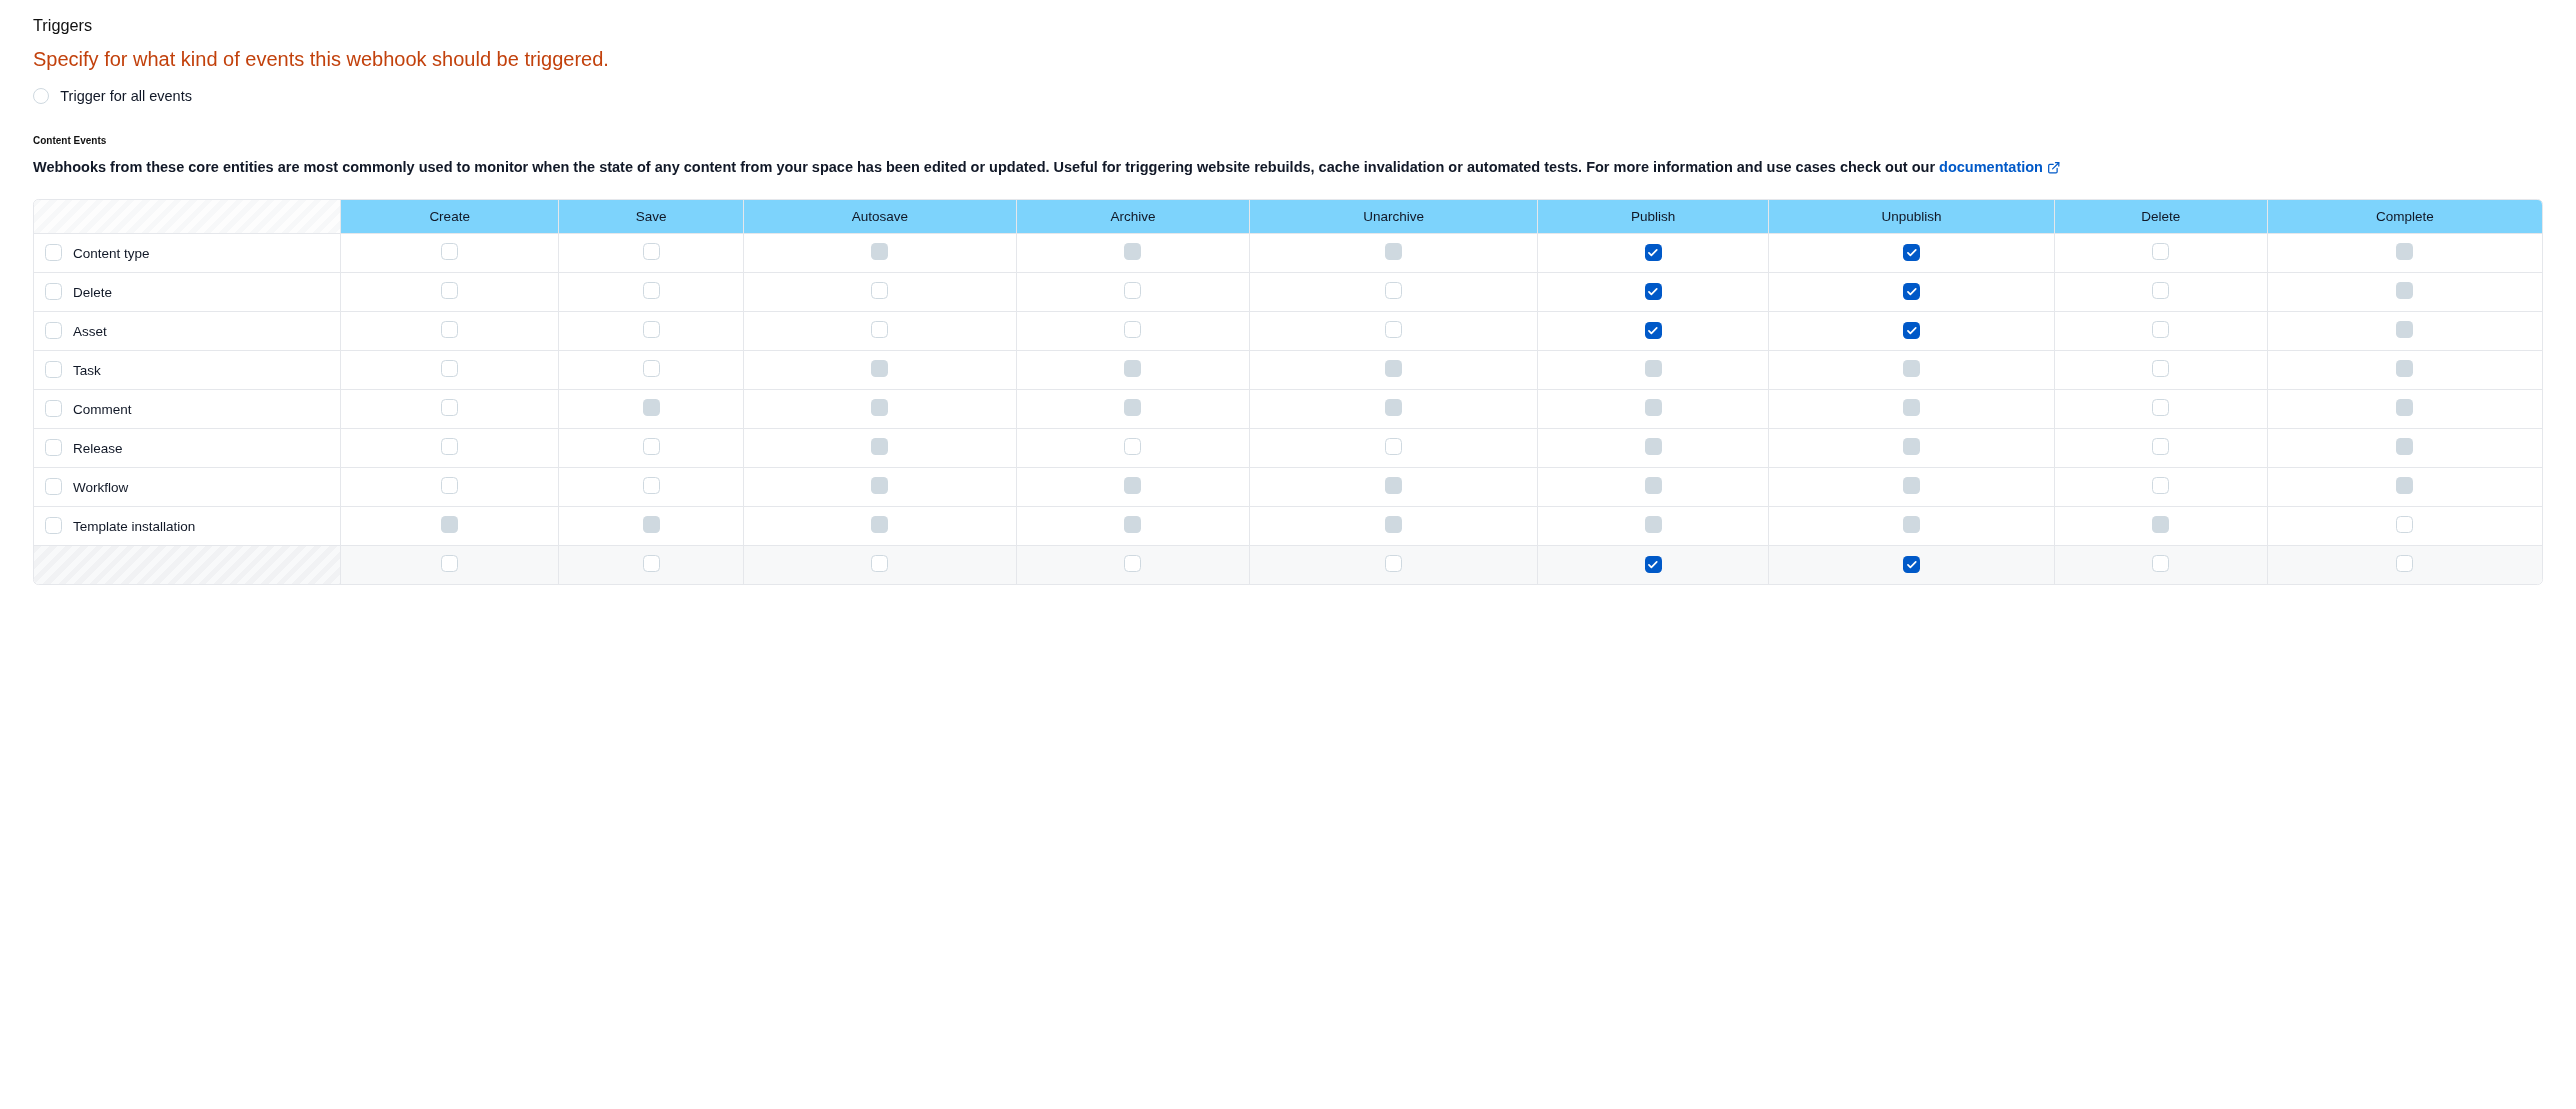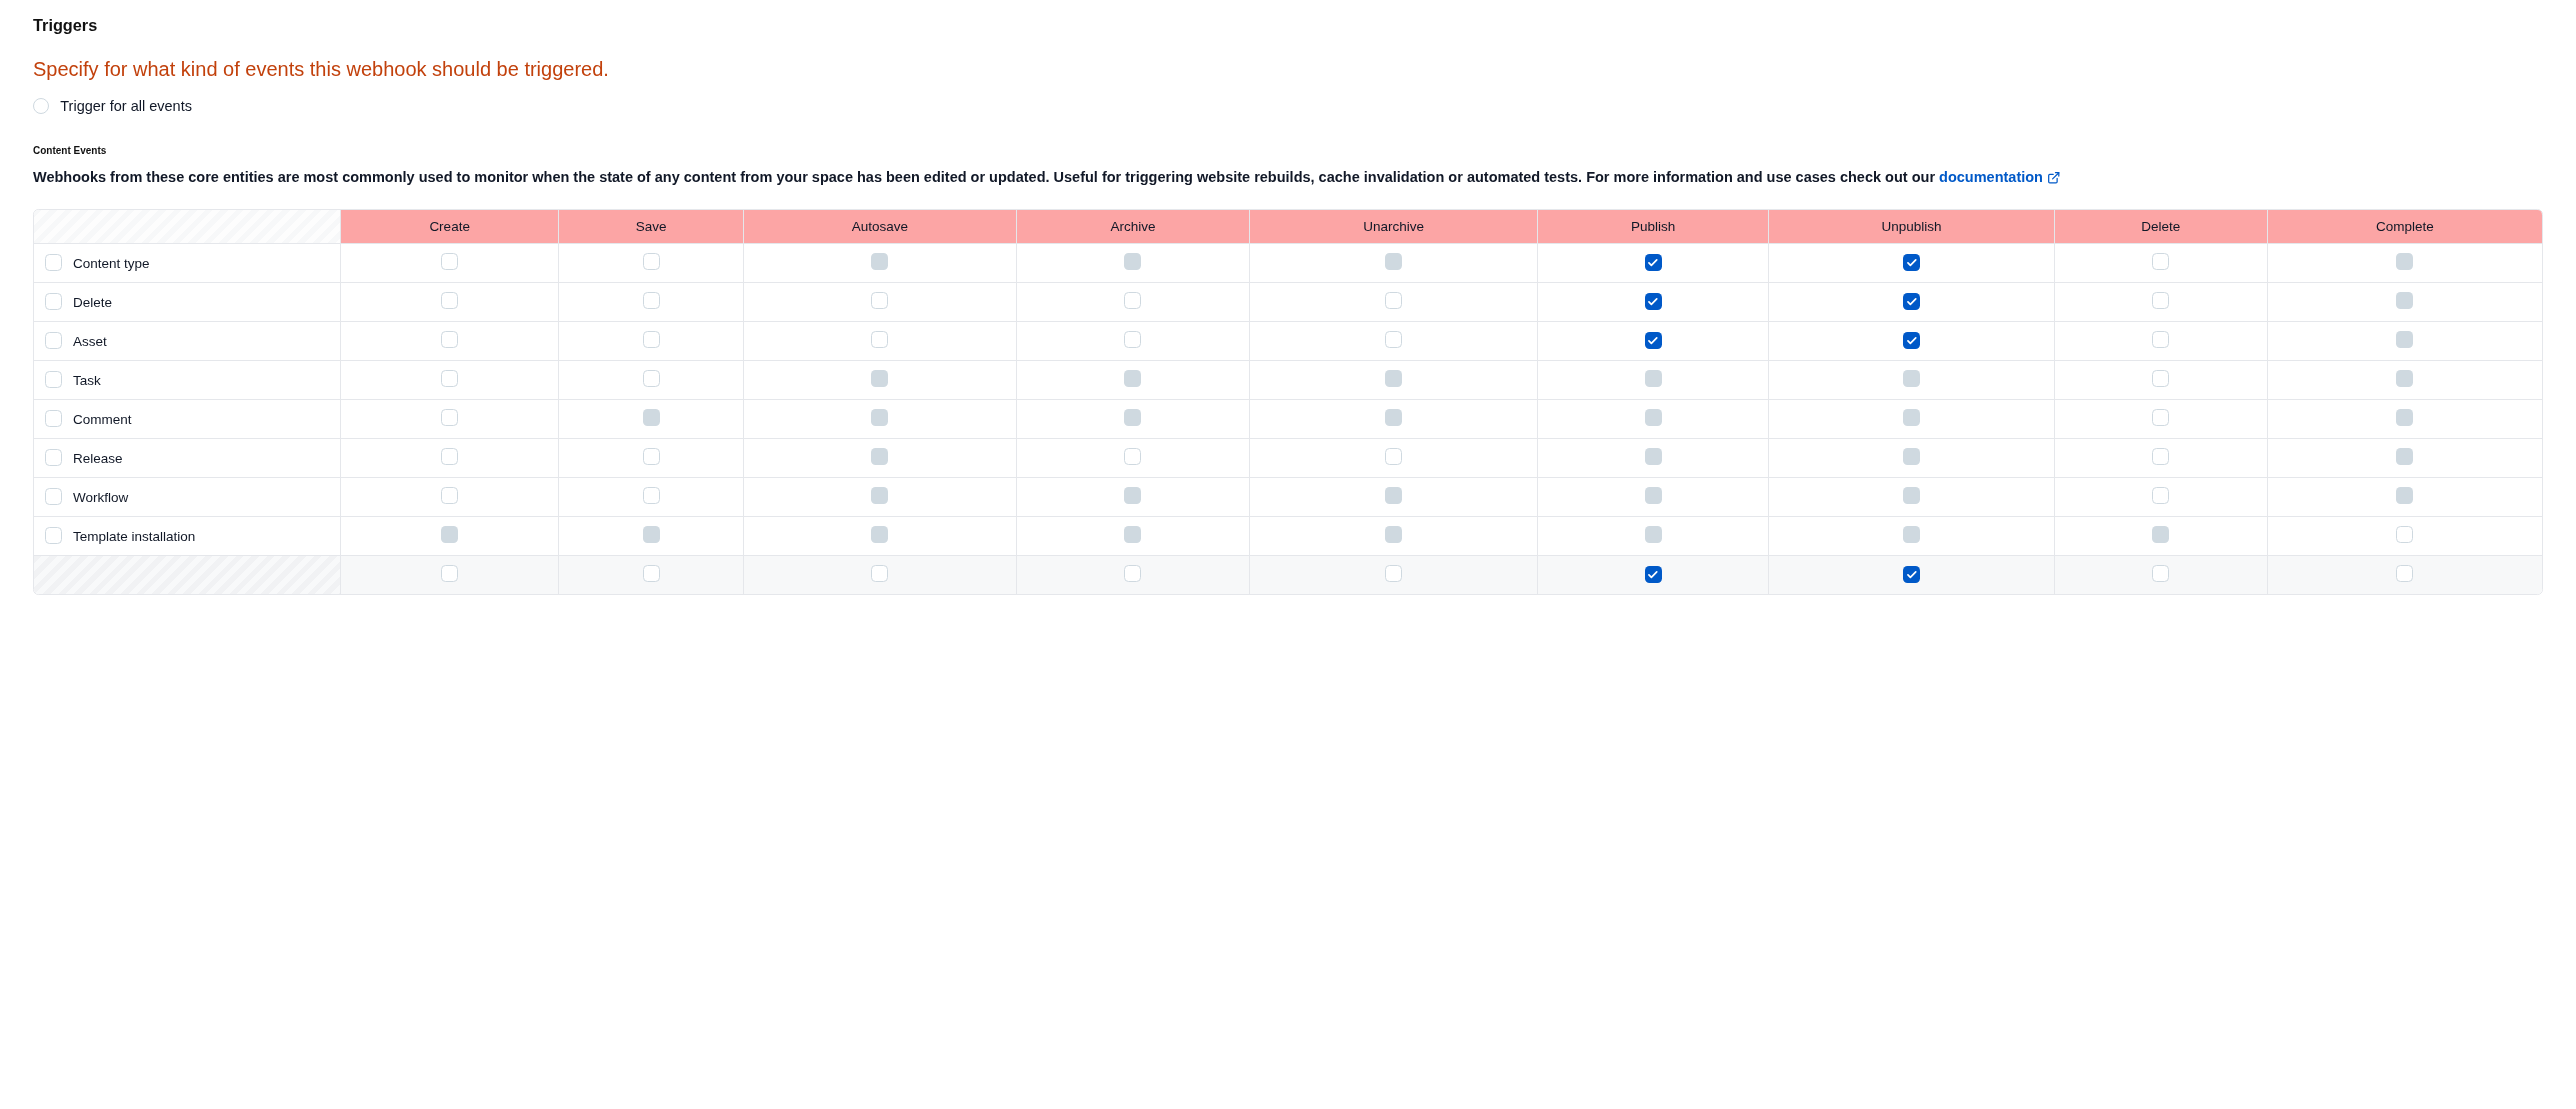--- a/index.html
+++ b/index.html
@@ -1,32 +1,32 @@
 <!DOCTYPE html>
 <html style="font-size:14.5px"><head>
   <meta charset="utf-8">
   <style>
     * { box-sizing: border-box; margin: 0; padding: 0; }
     body { font-family: -apple-system, BlinkMacSystemFont, "Segoe UI", Helvetica, Arial, sans-serif; color: #111827; font-size: 14.5px; padding: 16.3px 33px; }
-    .section-title { font-weight: 700; font-size: 16.3px; margin-bottom: 23px; color: #111; }
+    .section-title { font-weight: 400; font-size: 16.3px; margin-bottom: 13px; color: #111; }
     .section-desc { font-size: 20px; color: #c2410c; margin-bottom: 16.3px; }
     .radio-row { display: flex; align-items: center; gap: 11px; margin-bottom: 9px; cursor: pointer; }
     .radio { width: 16.3px; height: 16.3px; border-radius: 50%; border: 1.8px solid #cfd9e0; display: inline-flex; align-items: center; justify-content: center; flex-shrink: 0; }
     .radio.selected { border-color: #0059C8; }
     .radio.selected::after { content: ""; width: 8.1px; height: 8.1px; border-radius: 50%; background: #0059C8; }
     .radio-label { font-size: 14.5px; font-weight: 500; color: #111827; }
     .subsection-title { font-weight: 600; font-size: 10px; margin-top: 31px; margin-bottom: 11px; color: #111; }
     .subsection-desc { font-size: 14.5px; color: #111827; margin-bottom: 21px; line-height: 1.45; font-weight: bold; }
     .link { color: #0059C8; text-decoration: none; display: inline-flex; align-items: center; gap: 4.5px; }
     .ext-icon { display: inline-flex; }
     table.matrix { width: 100%; border-collapse: separate; border-spacing: 0; border: 0.9px solid #e5e7eb; border-radius: 5.4px; overflow: hidden; }
     table.matrix th, table.matrix td { border-bottom: 0.9px solid #e5e7eb; border-right: 0.9px solid #e5e7eb; padding: 9px 11px; text-align: center; font-size: 13.5px; font-weight: 400; }
     table.matrix th:last-child, table.matrix td:last-child { border-right: none; }
     table.matrix tr:last-child td { border-bottom: none; }
-    table.matrix th { font-weight: 400; color: #111827; background: #fca5a5; }
+    table.matrix th { font-weight: 400; color: #111827; background: #7dd3fc; }
     table.matrix th:first-child { background: repeating-linear-gradient(135deg, #f7f8f9 0 5.4px, #fdfdfd 5.4px 11px); }
     table.matrix td.rowlabel { text-align: left; font-weight: 500; }
     table.matrix tr.summary td { background: #f7f8f9; }
     table.matrix tr.summary td.rowlabel { background: repeating-linear-gradient(135deg, #f1f2f4 0 5.4px, #f8f9fa 5.4px 11px); }
     .rowlabel-wrap { display: flex; align-items: flex-end; gap: 11px; }
     .cb { width: 17px; height: 17px; border-radius: 4.5px; display: inline-flex; align-items: center; justify-content: center; flex-shrink: 0; }
     .cb.unchecked { border: 1.8px solid #cfd9e0; background: #fff; cursor: pointer; }
     .cb.checked { background: #0059C8; cursor: pointer; }
     .cb.checked svg { stroke: #fff; }
     .cb.disabled { background: #cfd9e0; cursor: not-allowed; }

